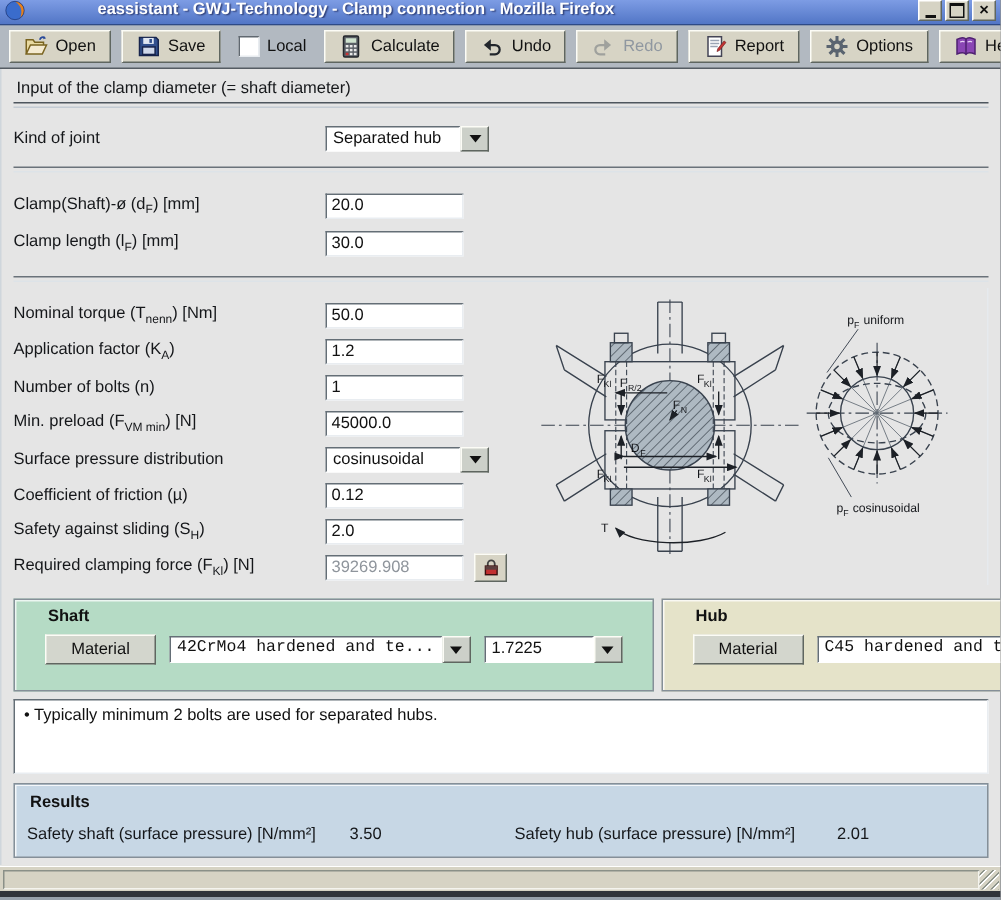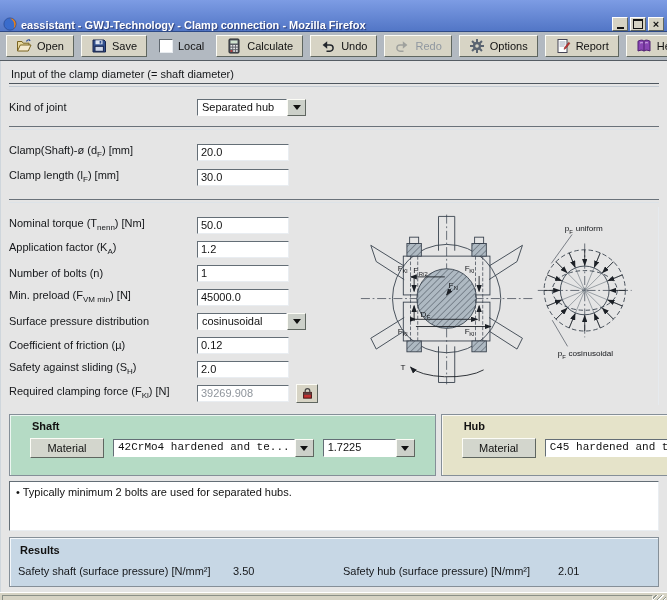--- a/index.html
+++ b/index.html
@@ -1,20 +1,20 @@
 <!DOCTYPE html>
 <html><head>
 <meta charset="utf-8">
 <style>
   html,body{margin:0;padding:0;}
   body{width:667px;height:600px;overflow:hidden;font-family:"Liberation Sans",sans-serif;background:#30343a;}
   .window{width:667px;height:600px;position:relative;background:#97a1ab;}
 
   
-  .titlebar{height:32px;background:linear-gradient(to bottom,#7d9ce4,#5276c6);display:flex;align-items:flex-end;padding:0 3px;box-sizing:border-box;border-bottom:1px solid #2e4a86;}
+  .titlebar{height:17px;background:linear-gradient(to bottom,#7d9ce4,#5276c6);display:flex;align-items:flex-start;padding:0 3px;box-sizing:border-box;border-bottom:1px solid #2e4a86;gap:44px;}
   .app-icon{width:14px;height:14px;display:inline-flex;margin-right:4px;flex:none;}
   .title-text{color:#fff;font-size:11px;font-weight:bold;text-shadow:1px 1px 1px rgba(0,0,40,.55);white-space:nowrap;overflow:hidden;flex:1;}
   .win-controls{display:flex;gap:2px;flex:none;}
   .winbtn{width:16px;height:14px;background:#d6d3c4;border:1px solid;border-color:#fff #5f6660 #5f6660 #fff;padding:0;display:flex;align-items:center;justify-content:center;cursor:default;}
   .glyph-min{width:7px;height:2px;background:#111;margin-top:7px;}
   .glyph-max{width:8px;height:7px;border:1px solid #111;border-top-width:2px;}
   .glyph-close{font-size:11px;font-weight:bold;color:#111;line-height:10px;}
 
   
   .toolbar{height:29px;background:#b2b9c1;display:flex;align-items:center;padding:0 6px;box-sizing:border-box;border-bottom:1px solid #555c63;gap:7px;}
@@ -24,21 +24,21 @@
   .ticon{width:16px;height:16px;display:inline-flex;flex:none;}
   .tcheck{display:flex;align-items:center;gap:5px;font-size:11px;color:#111;margin:0 5px;cursor:default;}
   .checkbox{width:12px;height:12px;background:#fff;border:1px solid;border-color:#606870 #e8ecf0 #e8ecf0 #606870;display:inline-block;}
 
   
   .content{height:531px;background:#e5e5e5;box-sizing:border-box;padding:2px 8px 0 8px;overflow:hidden;border-left:1px solid #cfd6dc;}
   .section-title{font-size:11px;color:#16181b;margin:5px 0 3px 2px;}
   .rule-dark{height:2px;border-top:1px solid #4e565e;border-bottom:1px solid #c4ccd4;}
   .separator{height:2px;border-top:1px solid #6a727a;border-bottom:1px solid #dde3e8;}
   .row{display:flex;align-items:center;}
-  .lbl{width:188px;flex:none;font-size:11px;color:#15171a;}
+  .lbl{width:208px;flex:none;font-size:11px;color:#15171a;}
   .lbl sub{font-size:8px;}
   .tfield{width:92px;height:17px;box-sizing:border-box;border:1px solid;border-color:#646e76 #e9edf1 #e9edf1 #646e76;background:#fff;font-size:11px;font-family:"Liberation Sans",sans-serif;padding:0 3px;color:#111;}
   .tfield.readonly{color:#8f959c;}
   .combo{display:inline-flex;height:17px;}
   .combo-field{width:90px;box-sizing:border-box;background:#fff;border:1px solid;border-color:#646e76 #fff #fff #646e76;font-size:11px;padding:1px 4px;white-space:nowrap;overflow:hidden;color:#111;}
   .combo-btn{width:19px;box-sizing:border-box;background:#ccd0c9;border:1px solid;border-color:#fcfcf6 #5f6660 #5f6660 #fcfcf6;display:flex;align-items:center;justify-content:center;}
   .tri-down{width:0;height:0;border:4px solid transparent;border-top:5px solid #111;margin-top:4px;}
   .lock-btn{width:22px;height:19px;margin-left:7px;background:#d7d4c5;border:1px solid;border-color:#fcfcf6 #5f6660 #5f6660 #fcfcf6;display:flex;align-items:center;justify-content:center;padding:0;cursor:default;}
 
   .kind-row{margin-top:9px;height:22px;}
@@ -172,45 +172,45 @@
           <svg viewBox="0 0 16 16">
             <path d="M12 7 H6 a3.1 3.1 0 0 0 0 6.2 H9.5" fill="none" stroke="#5c646e" stroke-width="1.5"></path>
             <path d="M8.8 3.2 L13.4 7 L8.8 10.8 Z" fill="#5c646e"></path>
           </svg>
         </span>
       <span>Redo</span>
     </button>
     <button class="tbtn">
       <span class="ticon">
           <svg viewBox="0 0 16 16">
+            <rect x="3" y="1.5" width="9" height="13" fill="#fff" stroke="#445"></rect>
+            <g stroke="#9aa4b4">
+              <line x1="4.5" y1="4" x2="10.5" y2="4"></line>
+              <line x1="4.5" y1="6" x2="10.5" y2="6"></line>
+              <line x1="4.5" y1="8" x2="9.5" y2="8"></line>
+            </g>
+            <path d="M9.5 9.5 l4.2 -5.2 l1.3 1 l-4.2 5.2 l-1.8 .9 Z" fill="#c23333" stroke="#6a1616" stroke-width=".4"></path>
+          </svg>
+        </span>
+      <span>Report</span>
+    </button>
+    <button class="tbtn">
+      <span class="ticon">
+          <svg viewBox="0 0 16 16">
             <g fill="#5a6470">
               <rect x="7" y="1" width="2" height="14"></rect>
               <rect x="7" y="1" width="2" height="14" transform="rotate(45 8 8)"></rect>
               <rect x="7" y="1" width="2" height="14" transform="rotate(90 8 8)"></rect>
               <rect x="7" y="1" width="2" height="14" transform="rotate(135 8 8)"></rect>
               <circle cx="8" cy="8" r="4.2"></circle>
             </g>
             <circle cx="8" cy="8" r="1.8" fill="#d7d4c5"></circle>
           </svg>
         </span>
       <span>Options</span>
-    </button>
-    <button class="tbtn">
-      <span class="ticon">
-          <svg viewBox="0 0 16 16">
-            <rect x="3" y="1.5" width="9" height="13" fill="#fff" stroke="#445"></rect>
-            <g stroke="#9aa4b4">
-              <line x1="4.5" y1="4" x2="10.5" y2="4"></line>
-              <line x1="4.5" y1="6" x2="10.5" y2="6"></line>
-              <line x1="4.5" y1="8" x2="9.5" y2="8"></line>
-            </g>
-            <path d="M9.5 9.5 l4.2 -5.2 l1.3 1 l-4.2 5.2 l-1.8 .9 Z" fill="#c23333" stroke="#6a1616" stroke-width=".4"></path>
-          </svg>
-        </span>
-      <span>Report</span>
     </button>
     <button class="tbtn">
       <span class="ticon">
           <svg viewBox="0 0 16 16">
             <path d="M2 3.2 C5 1.7 7 1.8 8 3.2 C9 1.8 11 1.7 14 3.2 V13 C11 11.8 9 11.9 8 13.2 C7 11.9 5 11.8 2 13 Z" fill="#8a46b4" stroke="#4e2070"></path>
             <line x1="8" y1="3.2" x2="8" y2="13.2" stroke="#4e2070"></line>
             <path d="M4 5 c1.5 -.5 2.5 -.4 3 0 M9 5 c1.5 -.5 2.5 -.4 3 0" stroke="#e8d4f4" fill="none" stroke-width=".8"></path>
           </svg>
         </span>
       <span>Help</span>

